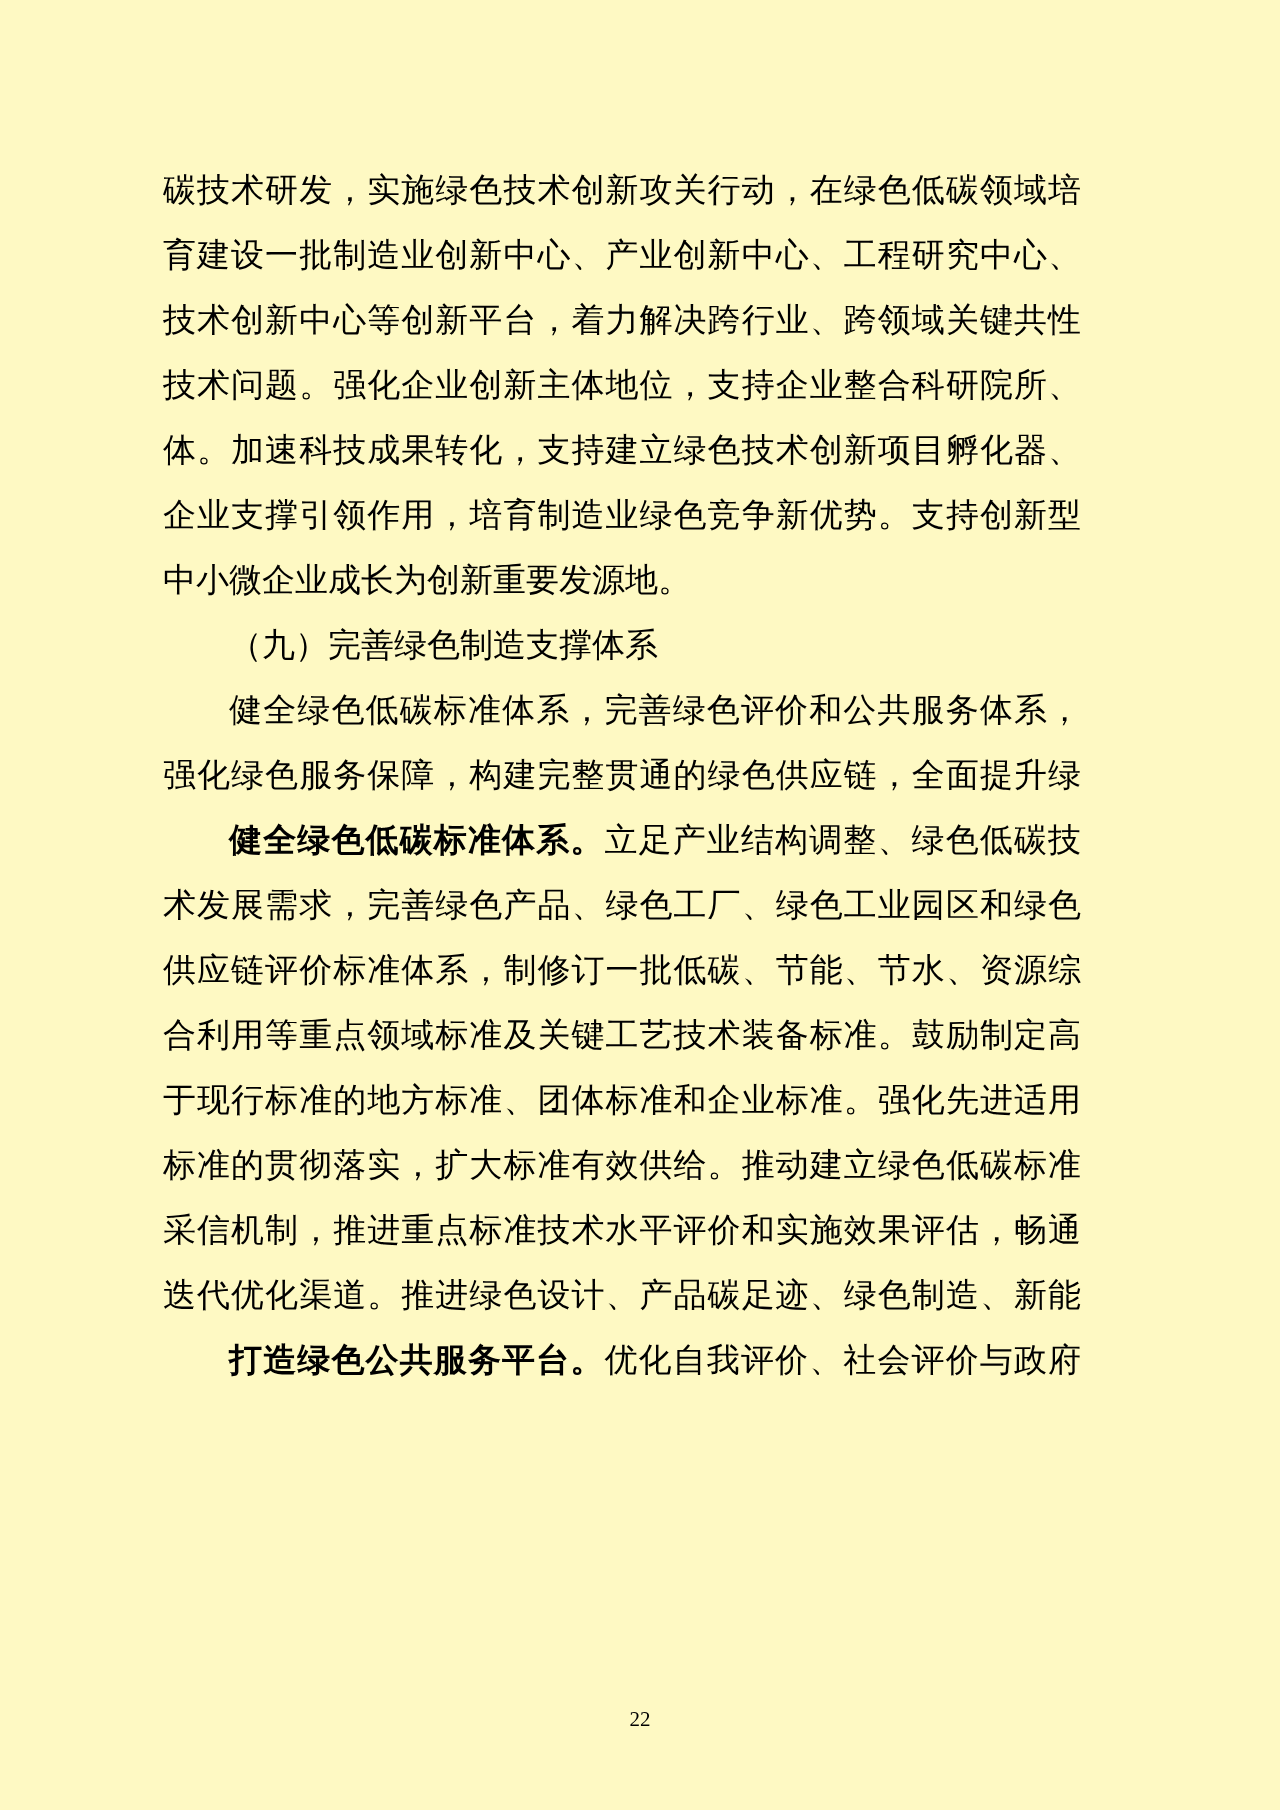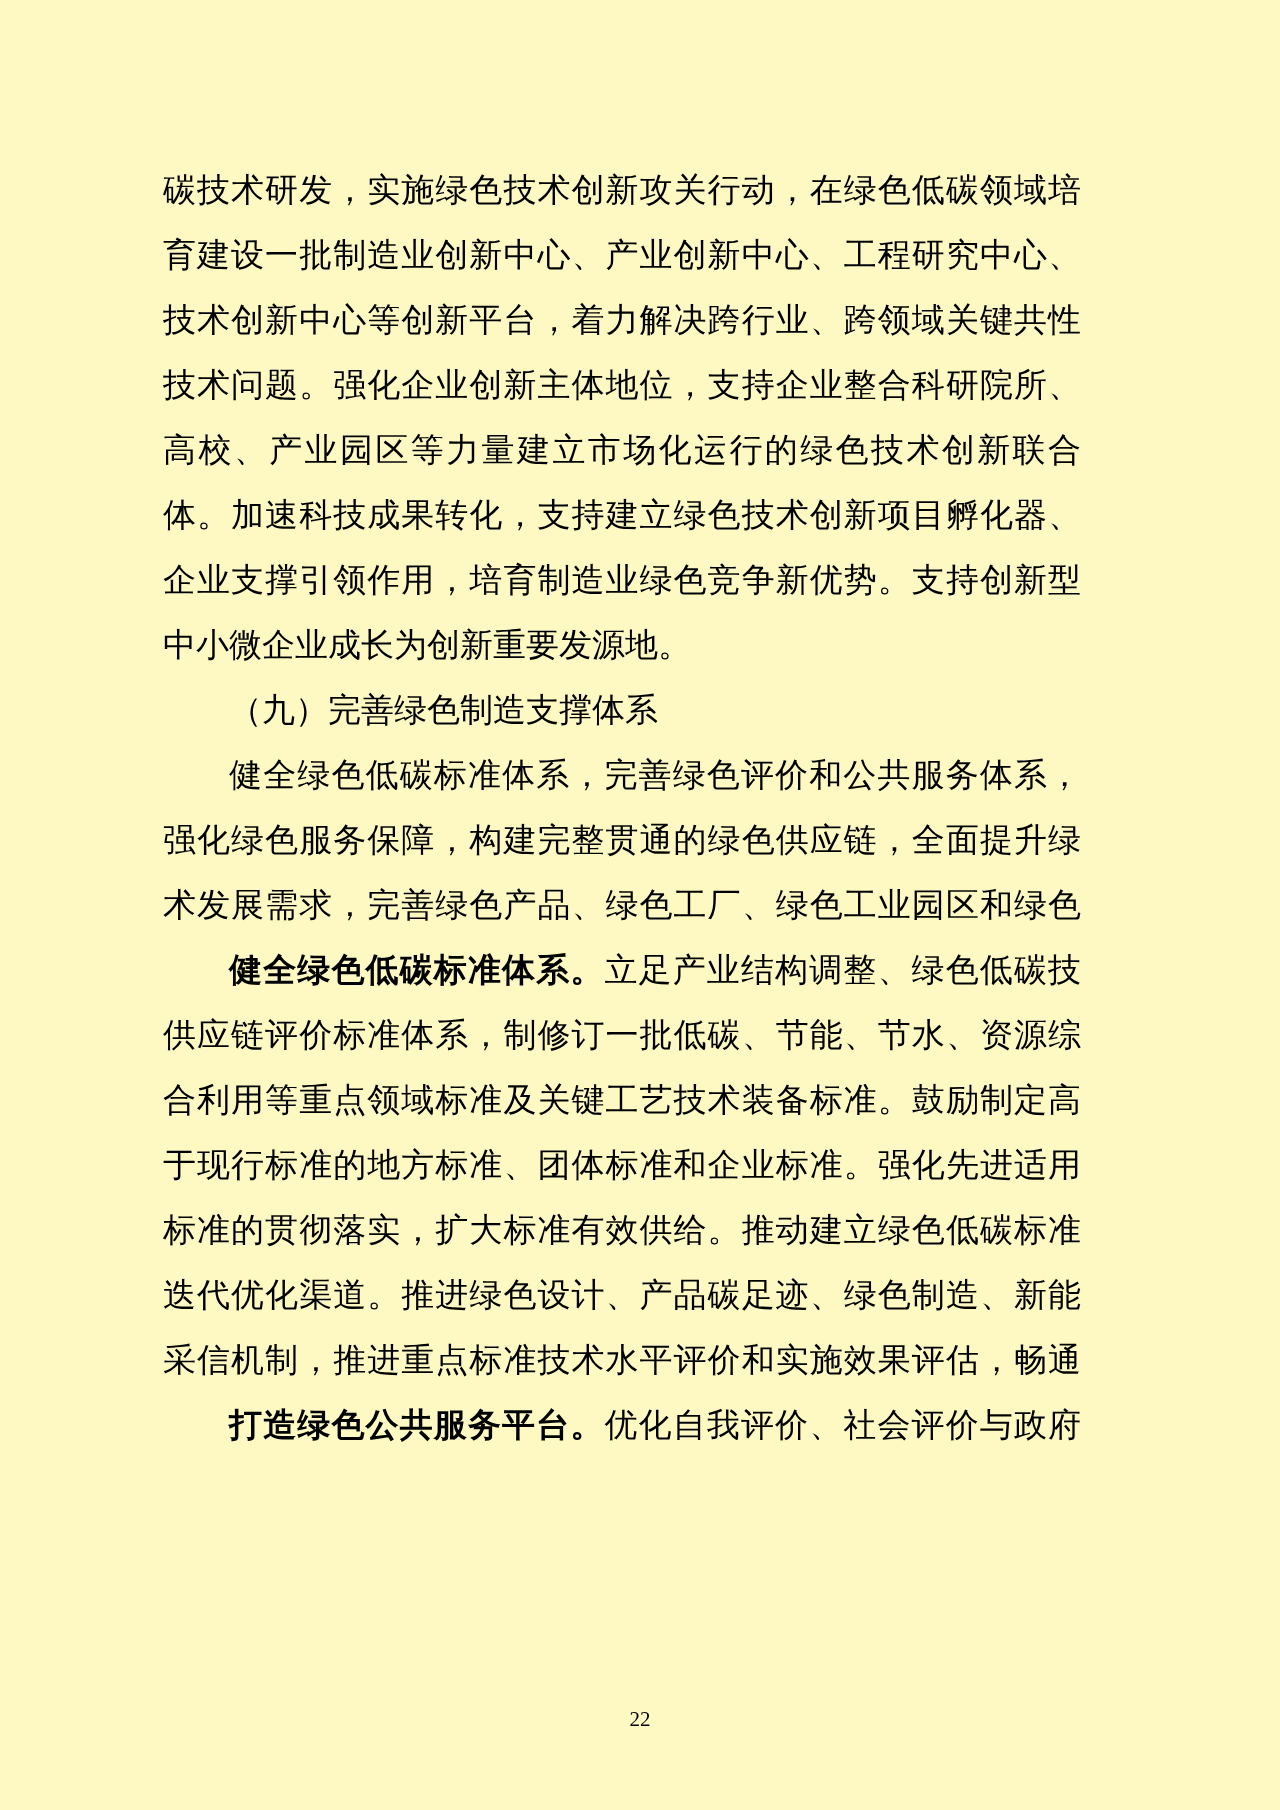--- a/index.html
+++ b/index.html
@@ -68,44 +68,43 @@
 
 <div class="page">
 
   <div class="doc-text">
 
     <div>
       <div class="line fl">碳技术研发，实施绿色技术创新攻关行动，在绿色低碳领域培</div>
       <div class="line fl">育建设一批制造业创新中心、产业创新中心、工程研究中心、</div>
       <div class="line fl">技术创新中心等创新平台，着力解决跨行业、跨领域关键共性</div>
       <div class="line fl">技术问题。强化企业创新主体地位，支持企业整合科研院所、</div>
-      <div class="line fl">高校、产业园区等力量建立市场化运行的绿色技术创新联合</div>
       <div class="line fl">体。加速科技成果转化，支持建立绿色技术创新项目孵化器、</div>
       <div class="line fl">企业支撑引领作用，培育制造业绿色竞争新优势。支持创新型</div>
       <div class="line pe">中小微企业成长为创新重要发源地。</div>
     </div>
 
     <div class="line pe in heading">（九）完善绿色制造支撑体系</div>
 
     <div>
       <div class="line fl in">健全绿色低碳标准体系，完善绿色评价和公共服务体系，</div>
       <div class="line fl">强化绿色服务保障，构建完整贯通的绿色供应链，全面提升绿</div>
     </div>
 
     <div>
-      <div class="line fl">术发展需求，完善绿色产品、绿色工厂、绿色工业园区和绿色</div>
       <div class="line fl in">
         <span class="lead-bold">健全绿色低碳标准体系。</span><span>立足产业结构调整、绿色低碳技</span>
       </div>
+      <div class="line fl">术发展需求，完善绿色产品、绿色工厂、绿色工业园区和绿色</div>
       <div class="line fl">供应链评价标准体系，制修订一批低碳、节能、节水、资源综</div>
       <div class="line fl">合利用等重点领域标准及关键工艺技术装备标准。鼓励制定高</div>
       <div class="line fl">于现行标准的地方标准、团体标准和企业标准。强化先进适用</div>
       <div class="line fl">标准的贯彻落实，扩大标准有效供给。推动建立绿色低碳标准</div>
+      <div class="line fl">采信机制，推进重点标准技术水平评价和实施效果评估，畅通</div>
       <div class="line fl">迭代优化渠道。推进绿色设计、产品碳足迹、绿色制造、新能</div>
-      <div class="line fl">采信机制，推进重点标准技术水平评价和实施效果评估，畅通</div>
     </div>
 
     <div>
       <div class="line fl in">
         <span class="lead-bold">打造绿色公共服务平台。</span><span>优化自我评价、社会评价与政府</span>
       </div>
     </div>
 
   </div>
 

